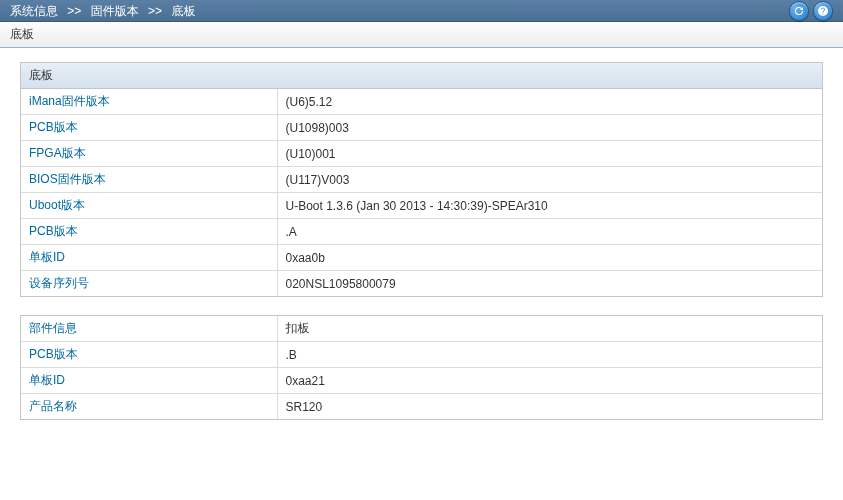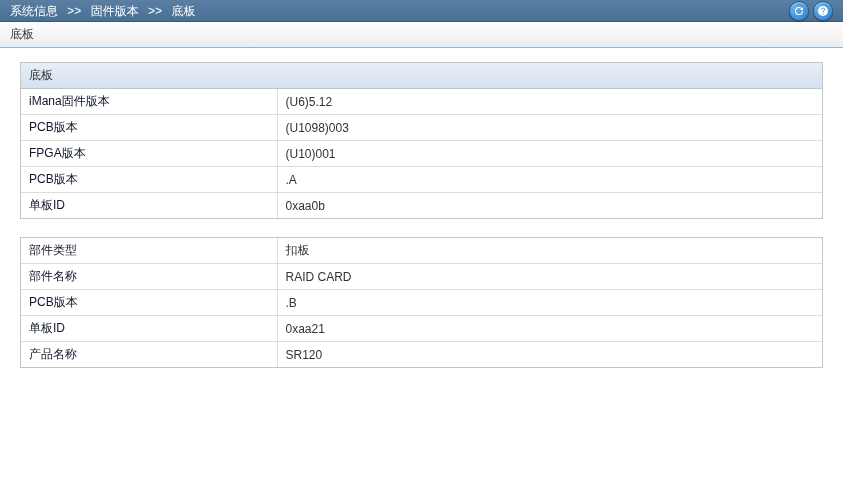--- a/index.html
+++ b/index.html
@@ -69,21 +69,21 @@
     padding: 4px 8px;
     font-size: 12px;
     vertical-align: middle;
     height: 22px;
   }
   table.data td:last-child { border-right: none; }
   table.data tr:last-child td { border-bottom: none; }
   table.data tr:first-child td { border-top: none; }
   table.data td.label {
     width: 256px;
-    color: #0f172a;
+    color: #0369a1;
   }
   table.data td.value {
     color: #333;
   }
 </style>
 </head>
 <body>
 
 <div class="header">
   <div class="breadcrumb">
@@ -125,41 +125,49 @@
           </tr>
       <tr>
             <td class="label">PCB版本</td>
             <td class="value">(U1098)003</td>
           </tr>
       <tr>
             <td class="label">FPGA版本</td>
             <td class="value">(U10)001</td>
           </tr>
       <tr>
+            <td class="label">BIOS固件版本</td>
+            <td class="value">(U117)V003</td>
+          </tr>
+      <tr>
+            <td class="label">Uboot版本</td>
+            <td class="value">U-Boot 1.3.6 (Jan 30 2013 - 14:30:39)-SPEAr310</td>
+          </tr>
+      <tr>
             <td class="label">PCB版本</td>
             <td class="value">.A</td>
           </tr>
       <tr>
             <td class="label">单板ID</td>
             <td class="value">0xaa0b</td>
+          </tr>
+      <tr>
+            <td class="label">设备序列号</td>
+            <td class="value">020NSL1095800079</td>
           </tr>
     </tbody>
       </table>
   </div>
 
   <div class="panel">
     <table class="data">
       <tbody>
           <tr>
-            <td class="label">部件类型</td>
+            <td class="label">部件信息</td>
             <td class="value">扣板</td>
-          </tr>
-      <tr>
-            <td class="label">部件名称</td>
-            <td class="value">RAID CARD</td>
           </tr>
       <tr>
             <td class="label">PCB版本</td>
             <td class="value">.B</td>
           </tr>
       <tr>
             <td class="label">单板ID</td>
             <td class="value">0xaa21</td>
           </tr>
       <tr>

